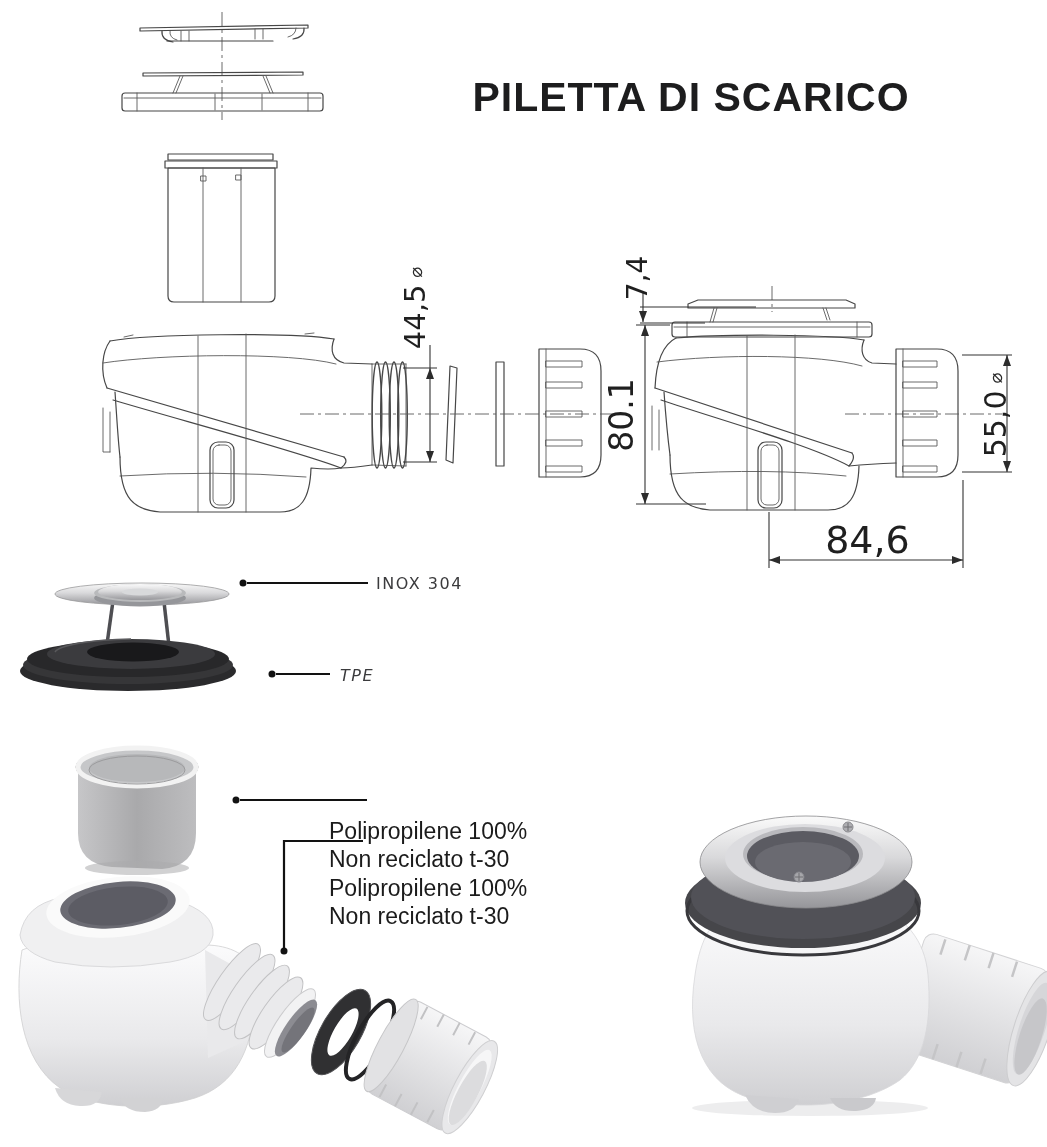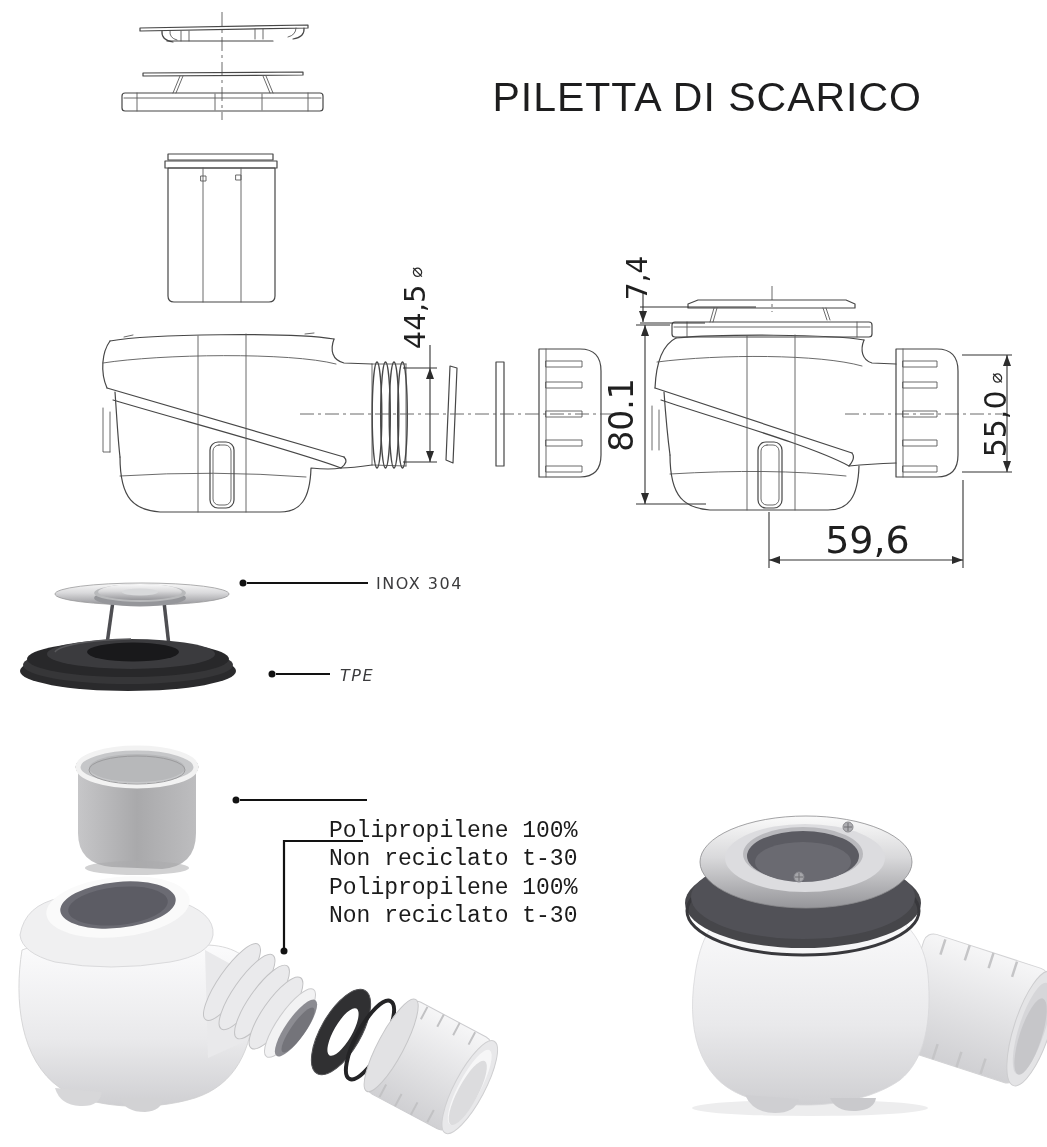--- a/index.html
+++ b/index.html
@@ -7,29 +7,29 @@
         font-family:"Liberation Sans",sans-serif;}
   .art{position:absolute;left:0;top:0;}
   .ln{fill:none;stroke:#474747;stroke-width:1.2;stroke-linecap:round;stroke-linejoin:round;}
   .lnt{fill:none;stroke:#5a5a5a;stroke-width:0.9;stroke-linecap:round;stroke-linejoin:round;}
   .cl{fill:none;stroke:#5a5a5a;stroke-width:0.9;stroke-dasharray:14 4 3 4;}
   .dm{fill:none;stroke:#333;stroke-width:1.1;}
   .ar{fill:#2c2c2c;stroke:none;}
   .ldr{fill:none;stroke:#121212;stroke-width:2.2;}
   .ldot{fill:#121212;stroke:none;}
   .txt{position:absolute;color:#212121;}
-  .title{left:460px;top:74px;width:462px;text-align:right;
-         font-weight:400;font-size:41px;letter-spacing:1px;color:#1d1d1e;
+  .title{left:460px;top:74px;width:462px;text-align:center;
+         font-weight:700;font-size:41px;letter-spacing:1px;color:#1d1d1e;
          font-family:"Liberation Sans",sans-serif;}
   .dim{font-family:"DejaVu Sans",sans-serif;color:#1f1f1f;display:flex;
        align-items:center;justify-content:center;gap:7px;}
   .rot{transform:rotate(-90deg);}
   .dsym{font-size:18px;color:#2a2a2a;}
   .lbl{font-family:"DejaVu Sans",sans-serif;font-size:16px;letter-spacing:1.5px;color:#3b3b3d;}
-  .pp{font-family:Liberation Mono, monospace;font-size:23px;line-height:28px;color:#1b1b1b;}
+  .pp{font-family:Liberation Sans, sans-serif;font-size:23px;line-height:28px;color:#1b1b1b;}
 </style>
 </head>
 <body>
 
 <div class="page">
 
 <svg class="art" width="1047" height="1147" viewBox="0 0 1047 1147">
   <defs>
     <linearGradient id="gMetal" x1="0" y1="0" x2="0" y2="1">
       <stop offset="0" stop-color="#fafafa"></stop>
@@ -288,21 +288,21 @@
 <div class="txt dim rot" style="left:568px;top:398px;width:106px;height:34px;font-size:33px;">
   <span>80.1</span>
 </div>
 
 <div class="txt dim rot" style="left:933px;top:399px;width:124px;height:32px;font-size:30px;">
   <span>55,0</span>
   <span class="dsym">⌀</span>
 </div>
 
 <div class="txt dim" style="left:795px;top:520px;width:145px;height:40px;font-size:38px;">
-  <span>59,6</span>
+  <span>84,6</span>
 </div>
 
 <div class="txt lbl" style="left:376px;top:574px;">INOX 304</div>
 
 <div class="txt lbl" style="left:340px;top:666px;font-style:italic;">TPE</div>
 
 <div class="txt pp" style="left:329px;top:817px;">
   <div>Polipropilene 100%</div>
   <div>Non reciclato t-30</div>
 </div>

